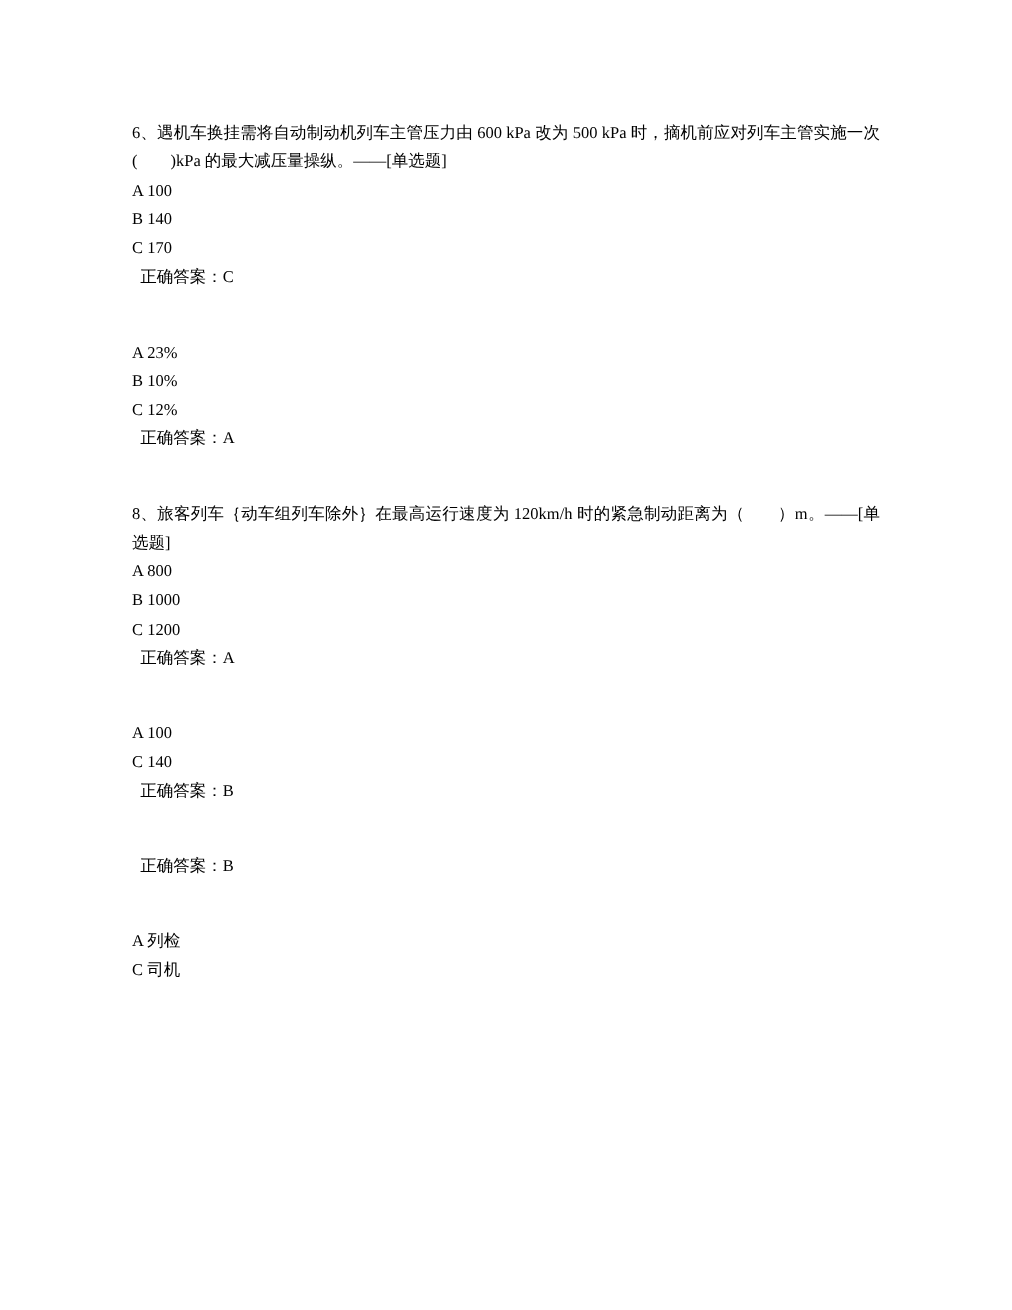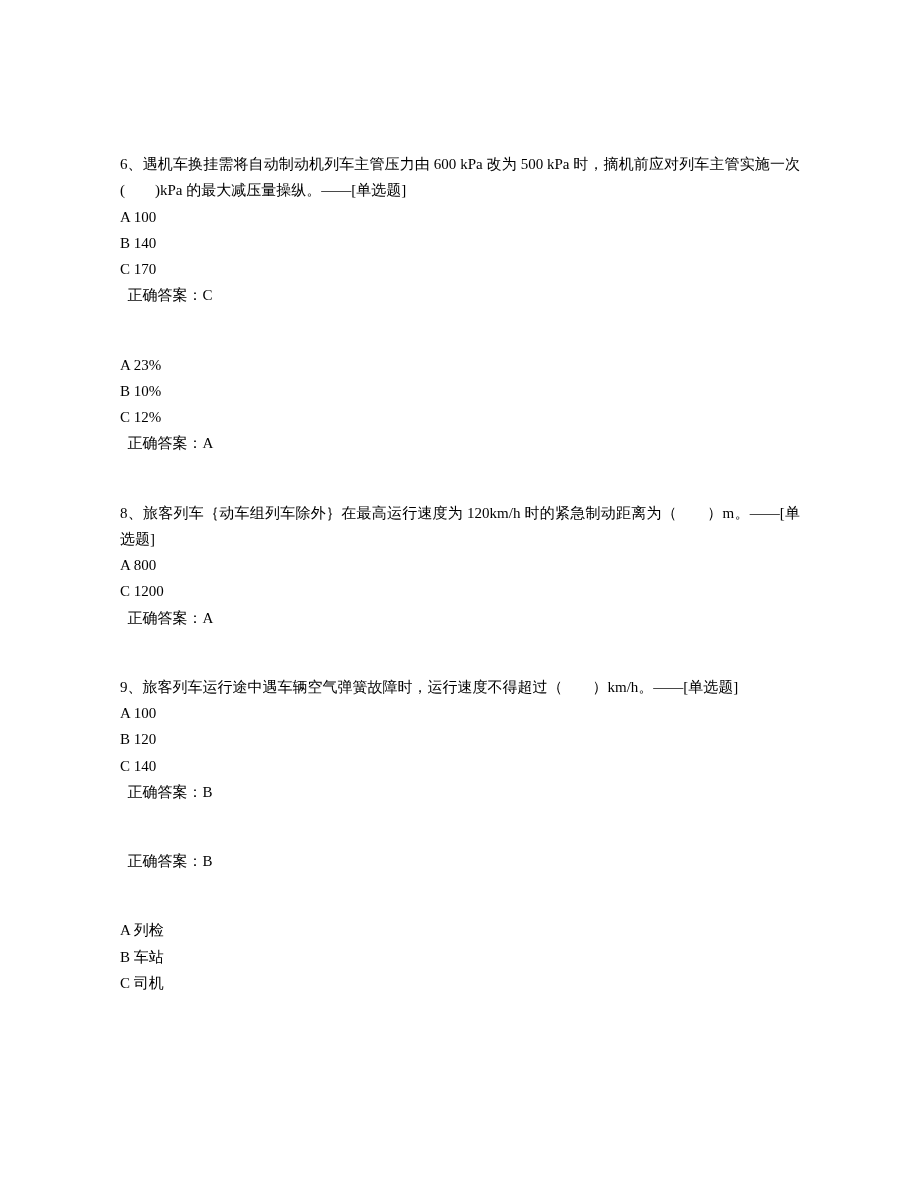--- a/index.html
+++ b/index.html
@@ -8,21 +8,20 @@
       height: 1191px;
       background: #ffffff;
       font-family: "SimSun", "宋体", serif;
       font-size: 15px;
       color: #000000;
       line-height: 1.75;
       padding: 108px 120px 80px 120px;
     }
     .question-block {
       margin-bottom: 42px;
-      margin-top: 43px;
     }
     .question-text {
       text-align: justify;
     }
     .option {
     }
     .answer {
       text-indent: 0.5em;
     }
   </style>
@@ -40,33 +39,31 @@
 <div class="question-block">
   <div class="option">A 23%</div>
   <div class="option">B 10%</div>
   <div class="option">C 12%</div>
   <div class="answer">正确答案：A</div>
 </div>
 
 <div class="question-block">
   <div class="question-text">8、旅客列车｛动车组列车除外｝在最高运行速度为 120km/h 时的紧急制动距离为（　　）m。——[单选题]</div>
   <div class="option">A 800</div>
+  <div class="option">B 1000</div>
   <div class="option">C 1200</div>
   <div class="answer">正确答案：A</div>
 </div>
 
 <div class="question-block">
-  <div class="question-text">9、旅客列车运行途中遇车辆空气弹簧故障时，运行速度不得超过（　　）km/h。——[单选题]</div>
   <div class="option">A 100</div>
-  <div class="option">B 120</div>
   <div class="option">C 140</div>
   <div class="answer">正确答案：B</div>
 </div>
 
 <div class="question-block">
   <div class="answer">正确答案：B</div>
 </div>
 
 <div class="question-block">
   <div class="option">A 列检</div>
-  <div class="option">B 车站</div>
   <div class="option">C 司机</div>
 </div>
 
 </body></html>

